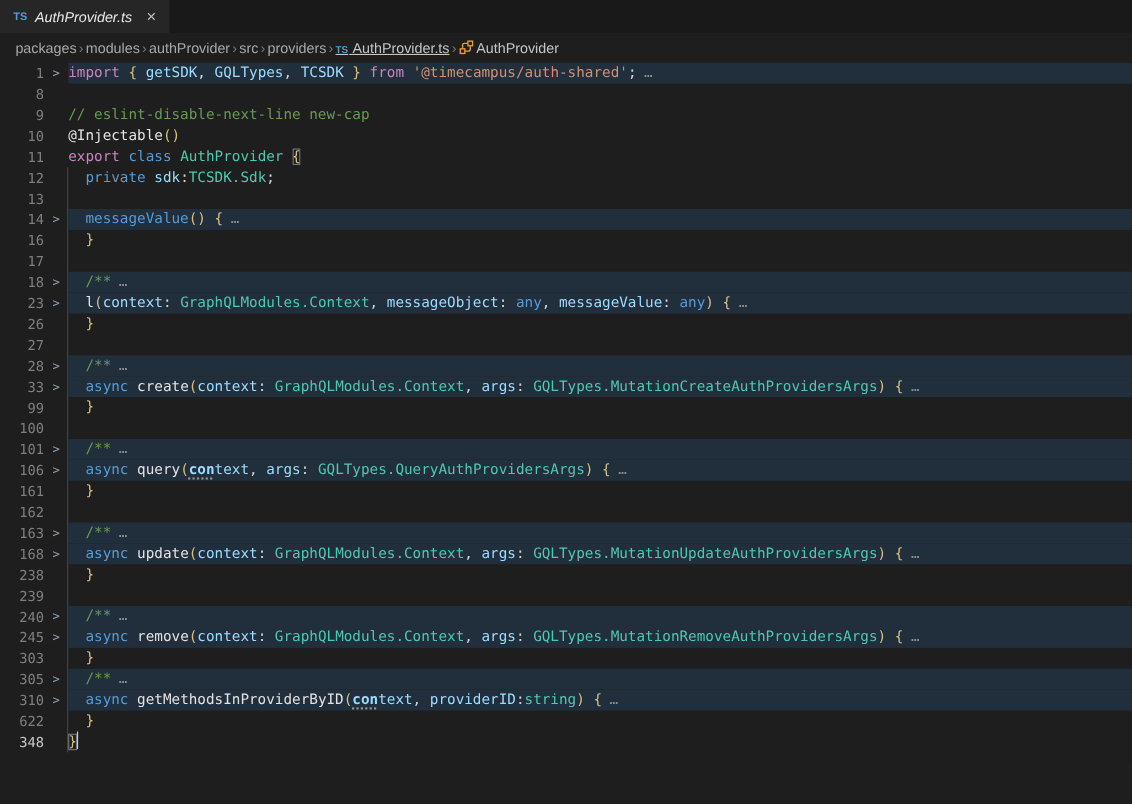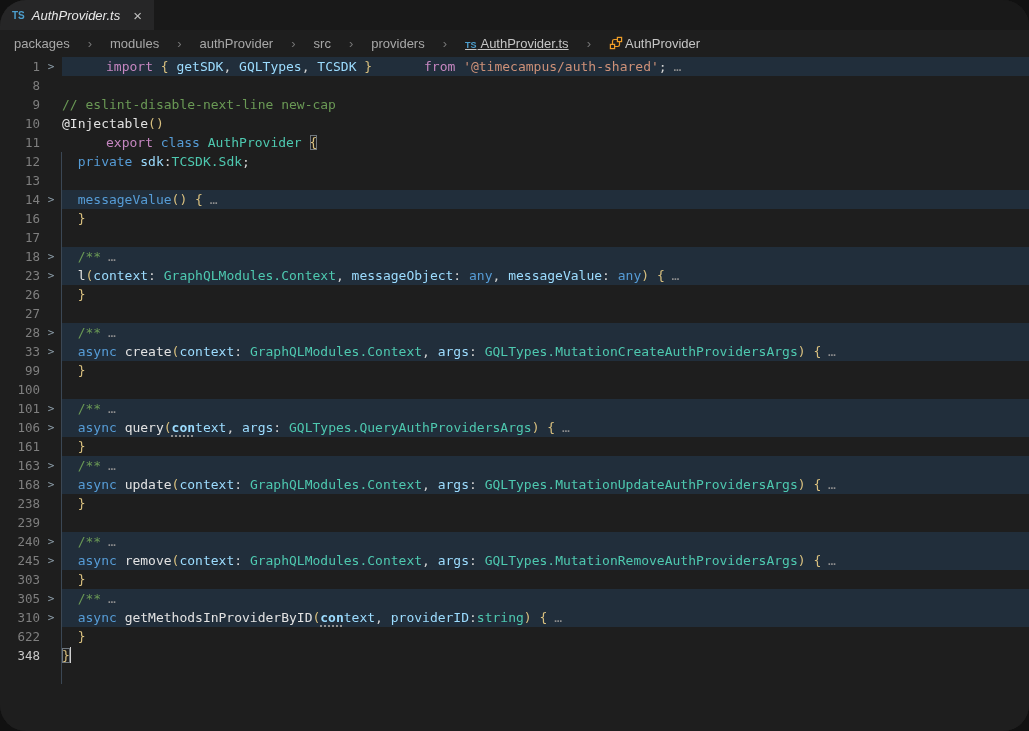--- a/index.html
+++ b/index.html
@@ -1,56 +1,56 @@
 <!DOCTYPE html>
 <html style="--bg: #1e1e1e; --hl: #212e3b; --tabbarBg: #191919; --tabBg: #262627; --tabFg: #e8e8e8; --bcFg: #a8a8a8; --gutterFg: #7f7f7f; --gutterActiveFg: #c8c8c8; --foldFg: #8fa0ac; --guide: #3b4754; --tsBlue: #4d9fce; --classIcon: #ee9d28; --kw1: #c586c0; --kw2: #569cd6; --typ: #4ec9b0; --vr: #9cdcfe; --str: #ce9178; --com: #6a9955; --fn: #e2e2e2; --pun: #d4d4d4; --brk: #d9c07f; --ell: #8f8f8f; --caret: #cfcfcf; --matchBorder: #70787f;"><head>
 <meta charset="utf-8">
 <style>
   * { margin:0; padding:0; box-sizing:border-box; }
   html,body { background:#111; }
   .window {
     width:1029px; height:731px; overflow:hidden; position:relative;
-    background:var(--bg); font-family:"Liberation Sans", sans-serif;border-radius:26px;
+    background:var(--bg); font-family:"Liberation Sans", sans-serif;
   }
   
   .tabbar { height:30px; background:var(--tabbarBg); display:flex; align-items:stretch; }
   .tab {
     background:var(--tabBg); display:flex; align-items:center; gap:7px;
     padding:0 12px; min-width:146px; cursor:pointer;
   }
   .tab-title { color:var(--tabFg); font-size:13px; font-style:italic; }
   .ts-icon {
     color:var(--tsBlue); font-weight:bold; font-size:10px; letter-spacing:0px;
     font-family:"Liberation Sans", sans-serif;
   }
   .tab-close { color:#c0c0c0; font-size:15px; line-height:1; margin-left:6px; cursor:pointer; }
   
   .breadcrumb {
     height:27px; display:flex; align-items:center; padding-left:14px;
-    font-size:13px; color:var(--bcFg); gap:16px; background:var(--bg);
+    font-size:13px; color:var(--bcFg); gap:0; background:var(--bg);
   }
   .crumb { cursor:pointer; white-space:nowrap; }
   .crumb-sep { color:#767676; font-size:13px; padding:0 2px; }
   .crumb-file { color:#c5c5c5;text-decoration:underline; }
   .crumb-symbol { color:#c5c5c5; }
   .bc-ts { font-size:9px; margin-right:1px; }
   .class-icon-svg { display:inline-block; vertical-align:-2px; margin-right:2px; }
   
   .editor { position:relative; width:1029px; height:674px; background:var(--bg); }
   .indent-guide { position:absolute; width:1px; background:var(--guide); left:61px; z-index:2; }
   .line { display:flex; height:19px; line-height:19px;
           font-family:"DejaVu Sans Mono","Liberation Mono",monospace; font-size:13px; }
   .gutter { width:62px; flex:none; display:flex; user-select:none; }
   .lnum { width:40px; text-align:right; color:var(--gutterFg); font-size:12.5px; }
   .lnum.active { color:var(--gutterActiveFg); }
   .foldicon { width:22px; text-align:center; color:var(--foldFg); font-size:11px; cursor:pointer; }
   .content { flex:1; white-space:pre; position:relative; z-index:3; }
   .content.hl { background:var(--hl); }
   .tk { }
-  .tk.kw1 { color:var(--kw1);margin-left:44px; }
+  .tk.kw1 { color:var(--kw1); }
   .tk.kw2 { color:var(--kw2); }
   .tk.typ { color:var(--typ); }
   .tk.vr  { color:var(--vr); }
   .tk.str { color:var(--str);text-align:right; }
   .tk.com { color:var(--com); }
   .tk.fn  { color:var(--fn); }
   .tk.pun { color:var(--pun); }
   .tk.brk { color:var(--brk); }
   .tk.ell { color:var(--ell); letter-spacing:-1px; }
   .tk.m   { outline:1px solid var(--matchBorder); outline-offset:-1px; }
@@ -238,20 +238,27 @@
         </div>
         <div class="line">
           <div class="gutter">
             <span class="lnum">161</span>
             <span class="foldicon"></span>
           </div>
           <div class="content"><span class="tk pun">  </span><span class="tk brk">}</span></div>
         </div>
         <div class="line">
           <div class="gutter">
+            <span class="lnum">162</span>
+            <span class="foldicon"></span>
+          </div>
+          <div class="content"></div>
+        </div>
+        <div class="line">
+          <div class="gutter">
             <span class="lnum">163</span>
             <span class="foldicon">&gt;</span>
           </div>
           <div class="content hl"><span class="tk pun">  </span><span class="tk com">/**</span><span class="tk ell"> …</span></div>
         </div>
         <div class="line">
           <div class="gutter">
             <span class="lnum">168</span>
             <span class="foldicon">&gt;</span>
           </div>

